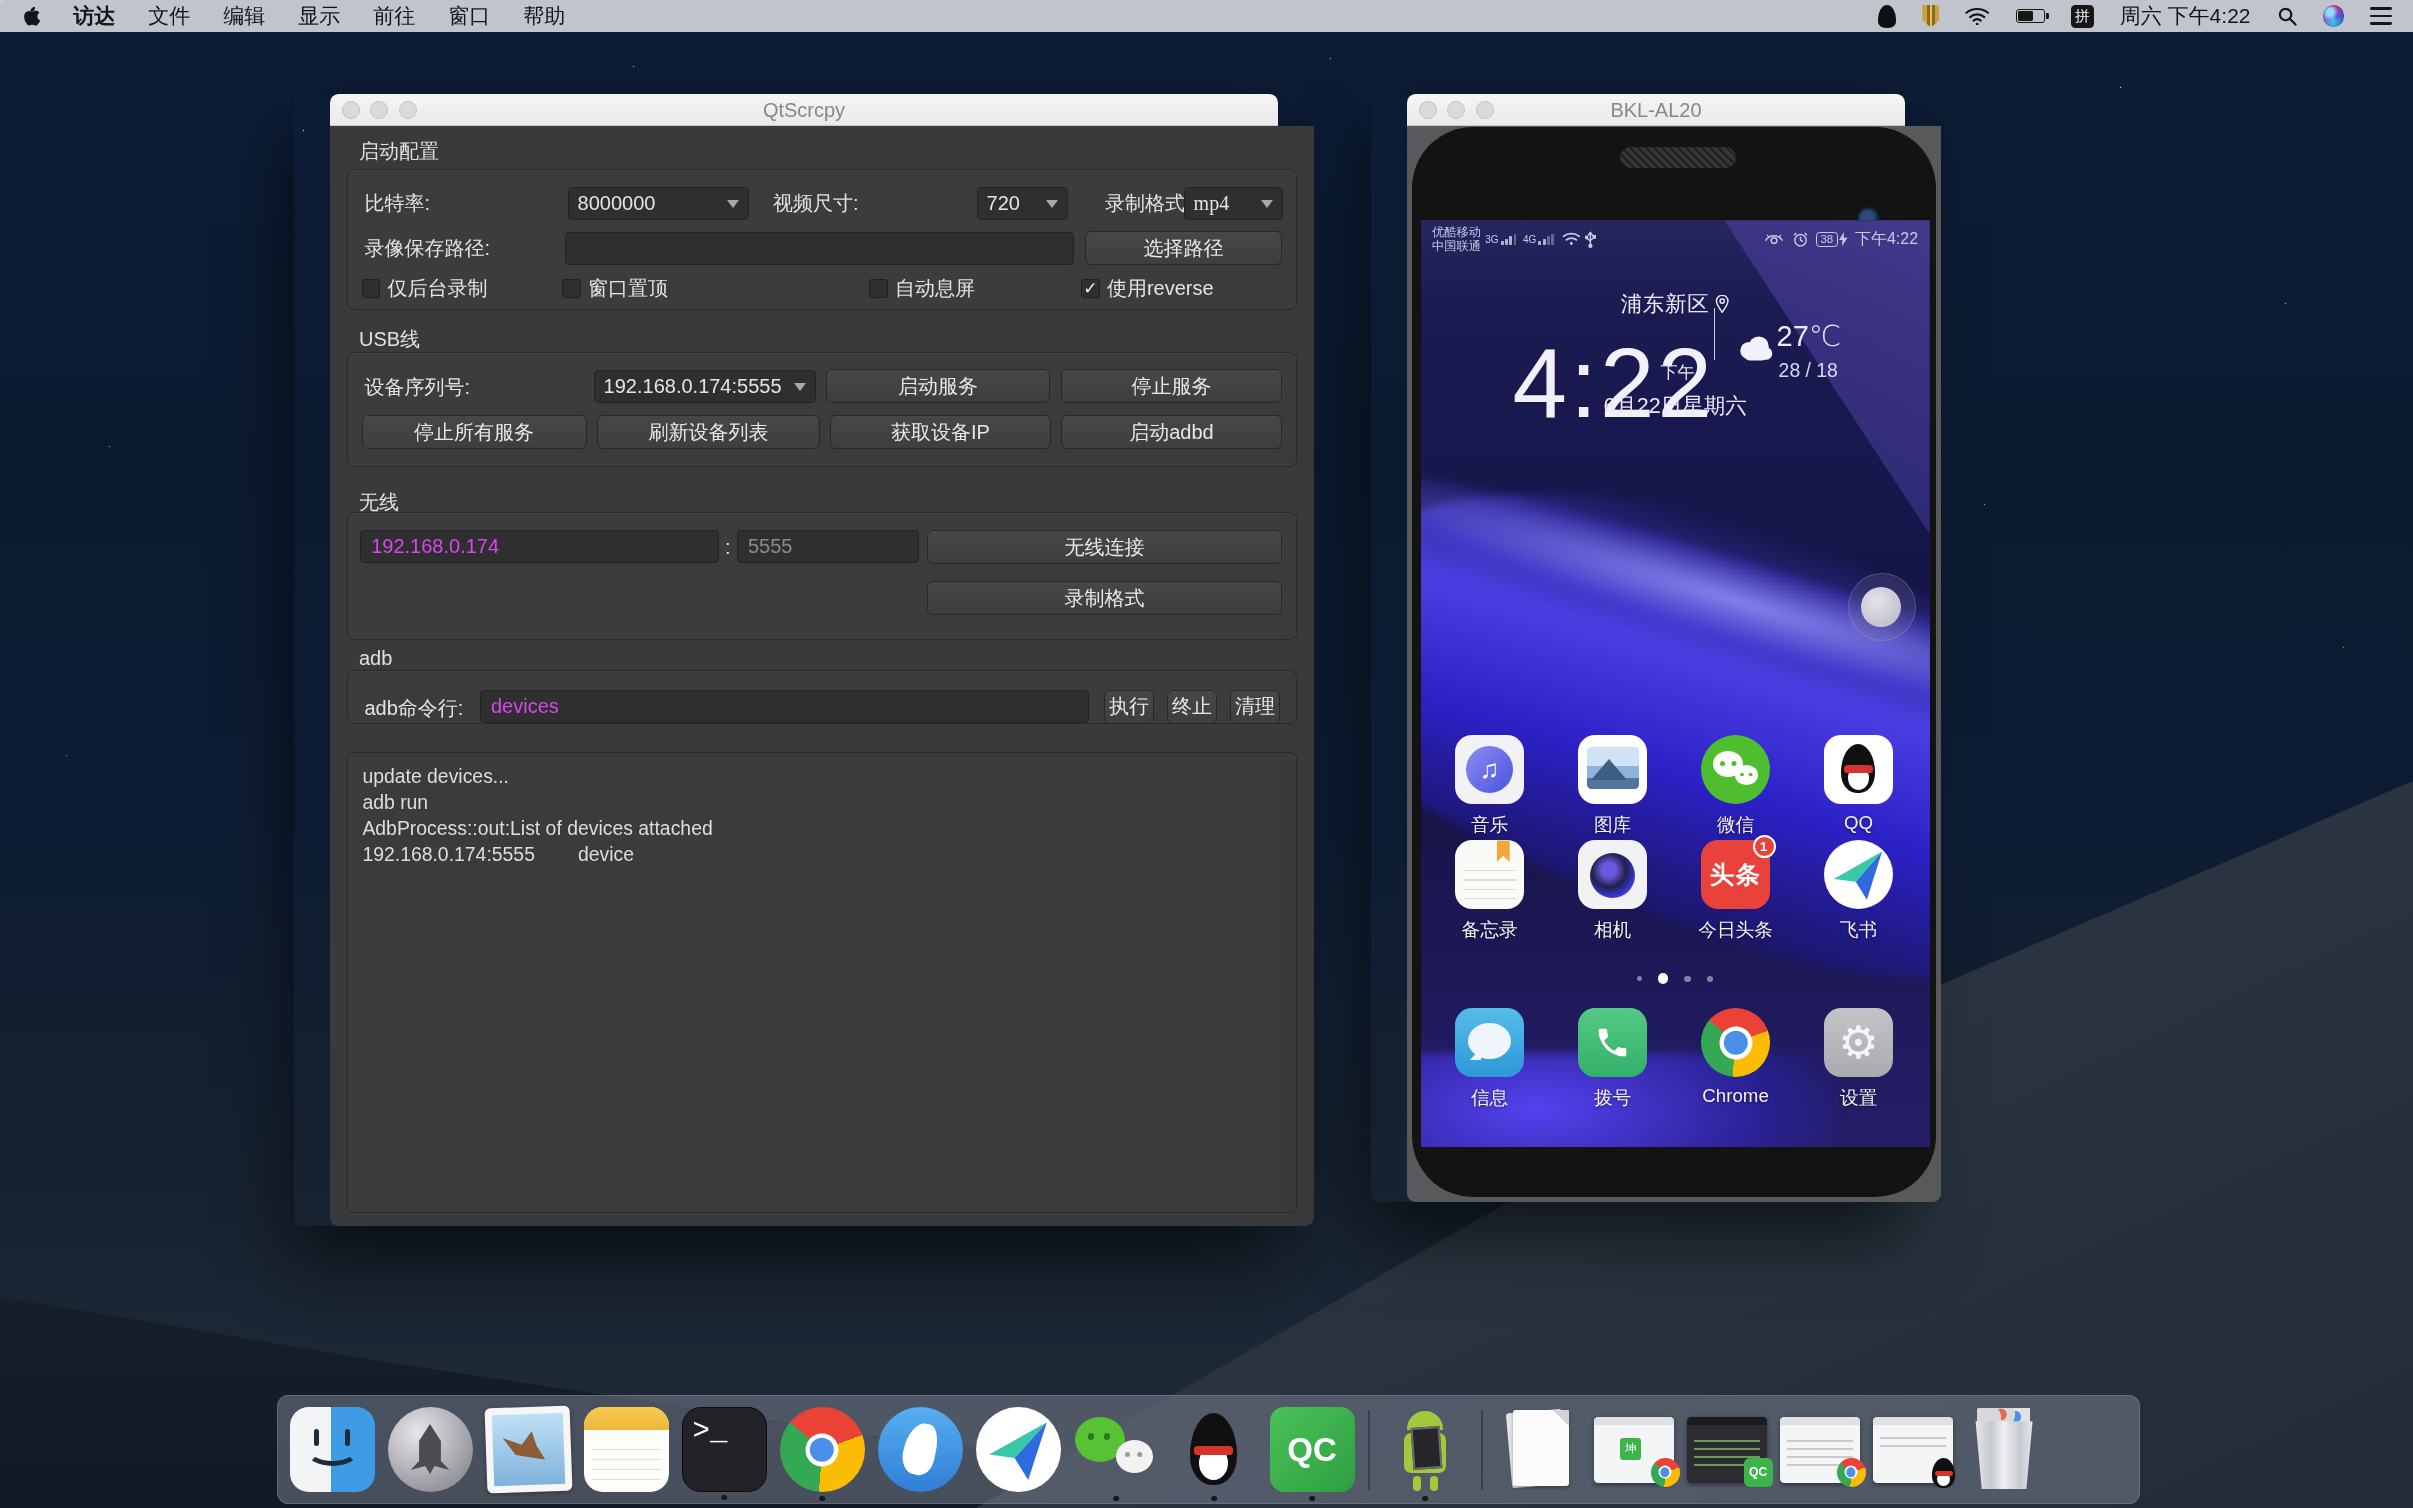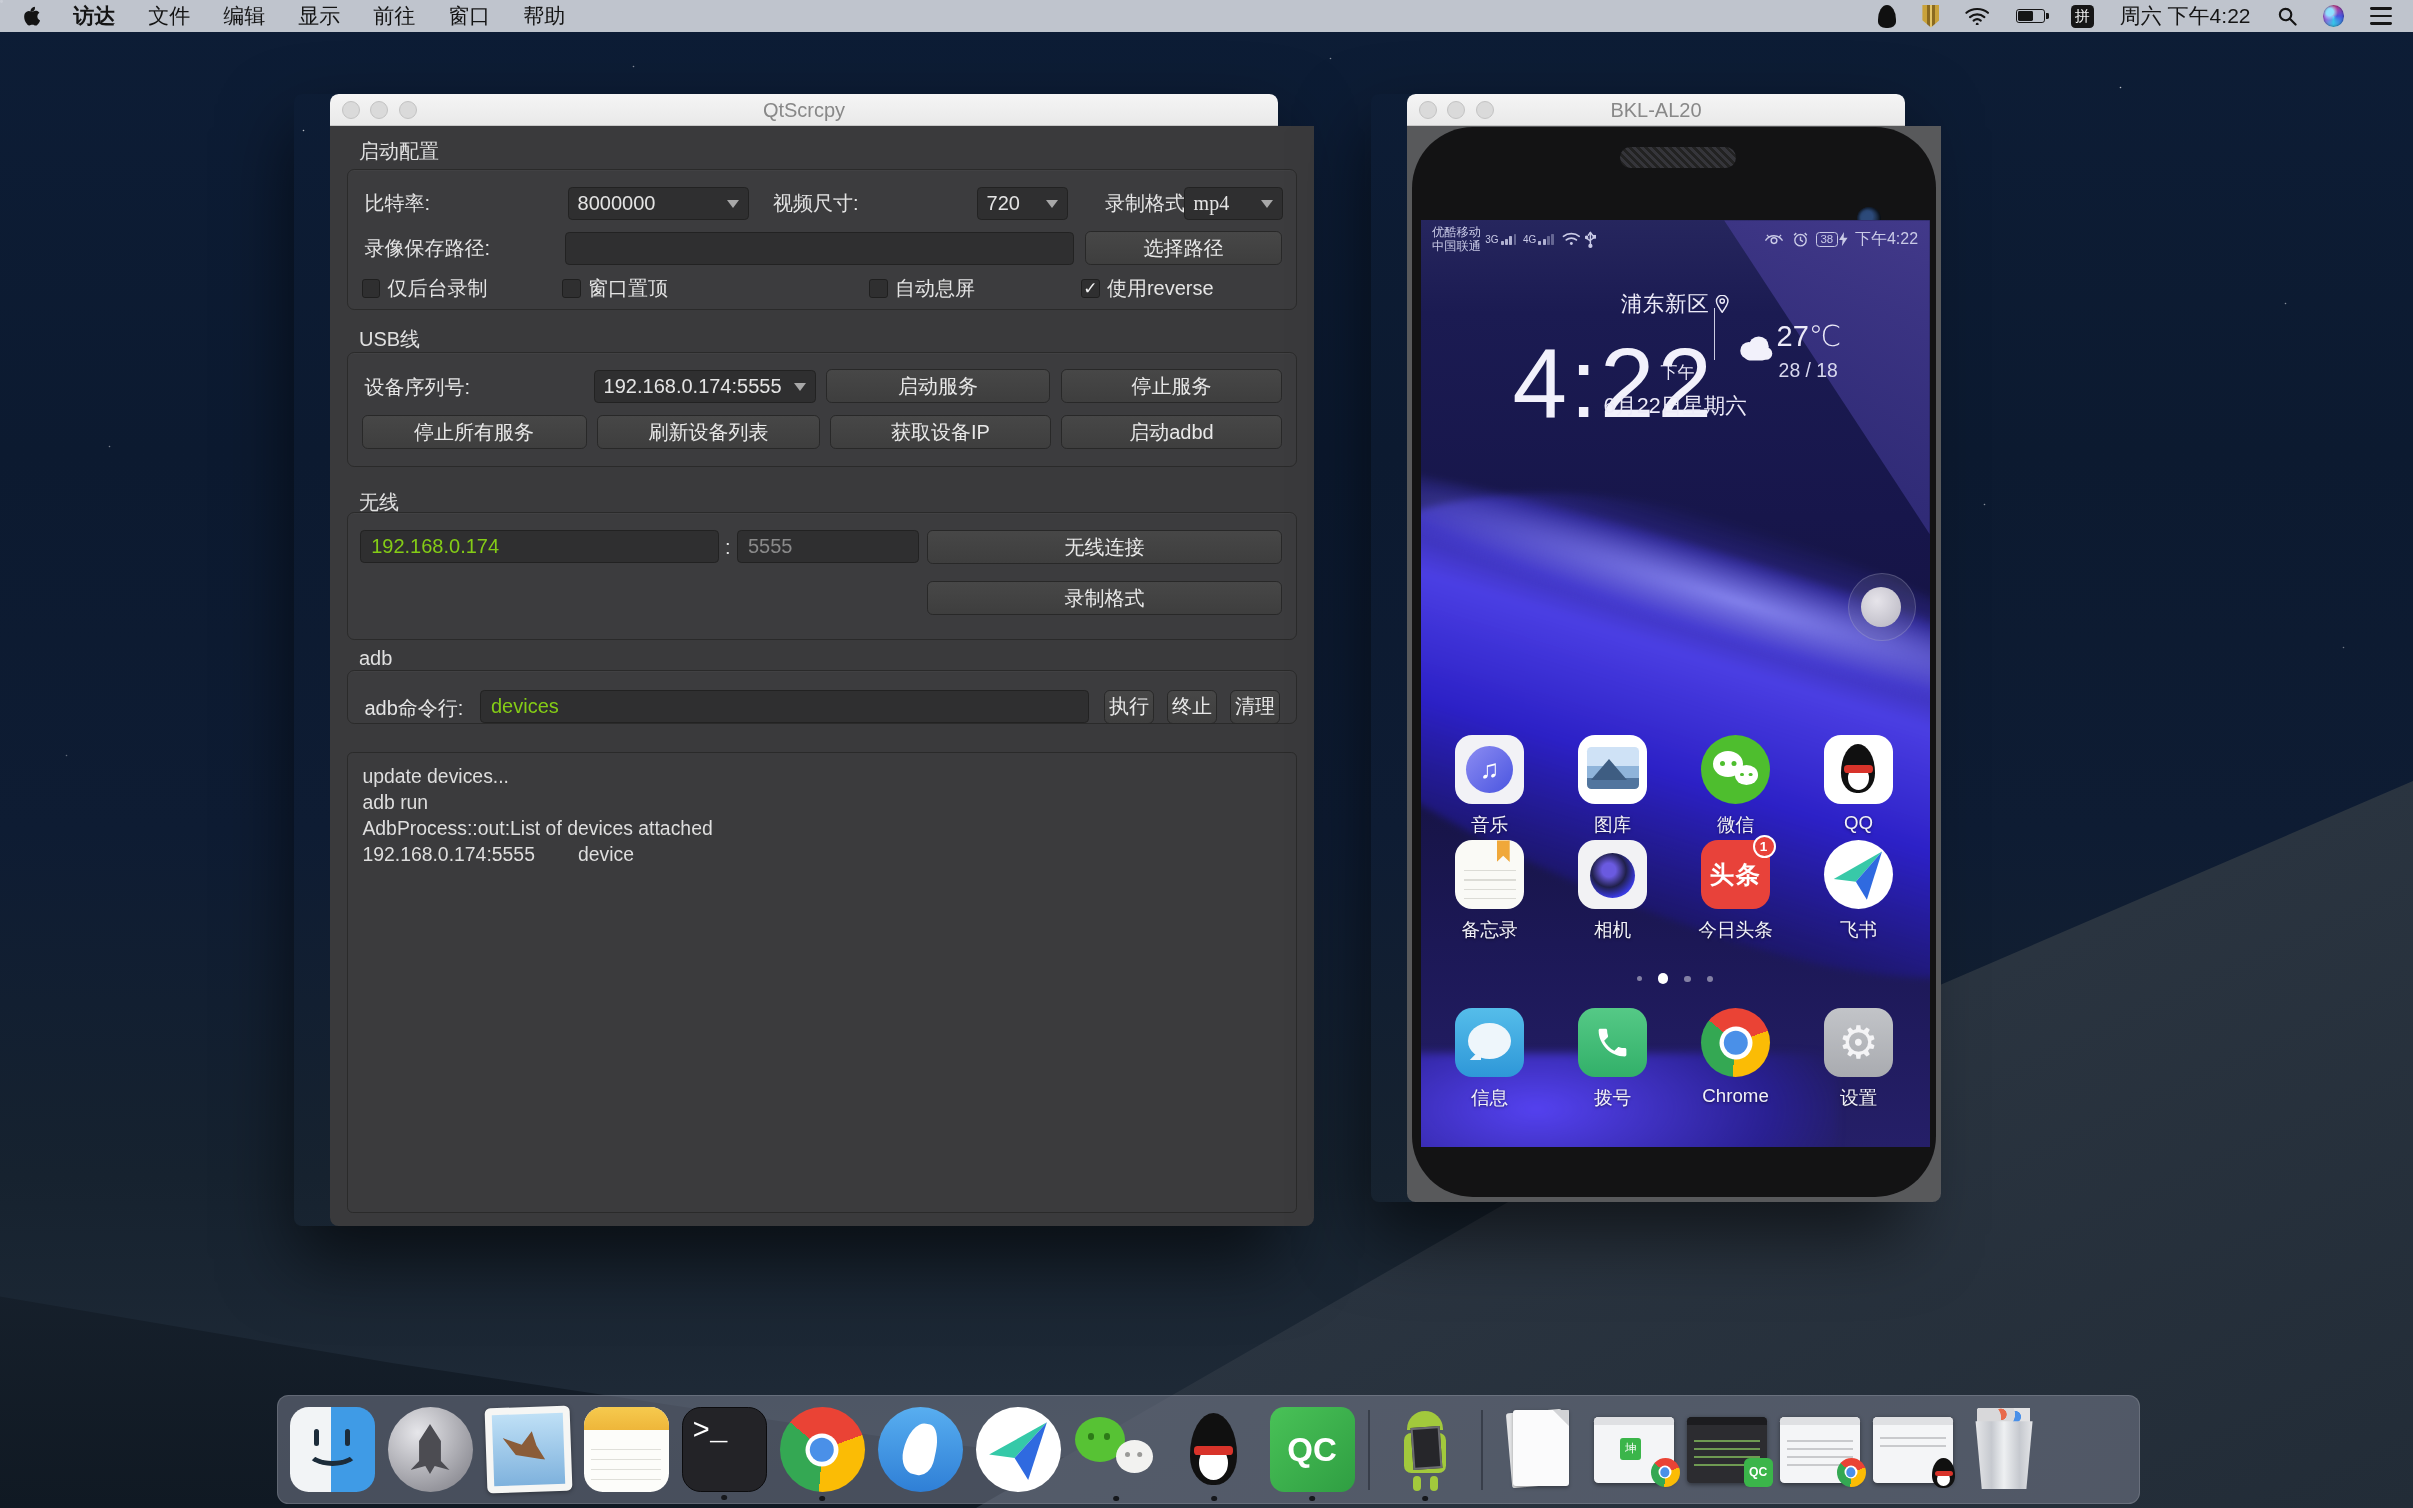--- a/index.html
+++ b/index.html
@@ -60,21 +60,21 @@
   .win-title { text-align:center; line-height:32px; font-size:20px; color:#888; }
 
   
   .qt-body { position:relative; width:984px; height:1100px; background:#3a3a3c;
     border-radius:0 0 8.6px 8.6px; color:#e4e4e4; font-size:20px; }
   .qt-sec { position:absolute; left:29px; color:#e0e0e0; }
   .qt-group { position:absolute; left:17px; width:950px; border:1.4px solid #2a2a2a; border-radius:7.2px;
     background:#3c3c3e; box-shadow:inset 0 0.7px 0 rgba(255,255,255,.04); }
   .qt-label { position:absolute; line-height:33px; white-space:nowrap; }
   .qt-input { position:absolute; height:33px; background:#2f2f30; border:0.7px solid #222;
-    border-radius:4.3px; color:#84cc16; font-size:20px; padding:0 10px;
+    border-radius:4.3px; color:#d946ef; font-size:20px; padding:0 10px;
     font-family:"Liberation Sans","DejaVu Sans",sans-serif; }
   .qt-input::placeholder { color:#8a8a8a; }
   .qt-combo { position:absolute; height:33px; background:#2f2f30; border:0.7px solid #222;
     border-radius:4.3px; display:flex; align-items:center; padding:0 8.6px; }
   .qt-combo .arrow { margin-left:auto; width:0; height:0; border-left:6.5px solid transparent;
     border-right:6.5px solid transparent; border-top:8px solid #a8a8a8; }
   .qt-btn { position:absolute; height:34px; background:linear-gradient(#474747,#3e3e3e);
     border:0.7px solid #282828; border-radius:5.7px; color:#e8e8e8; font-size:20px;
     display:flex; align-items:center; justify-content:center; cursor:default; }
   .qt-cb { position:absolute; display:flex; align-items:center; gap:7.2px; height:21.5px; }

